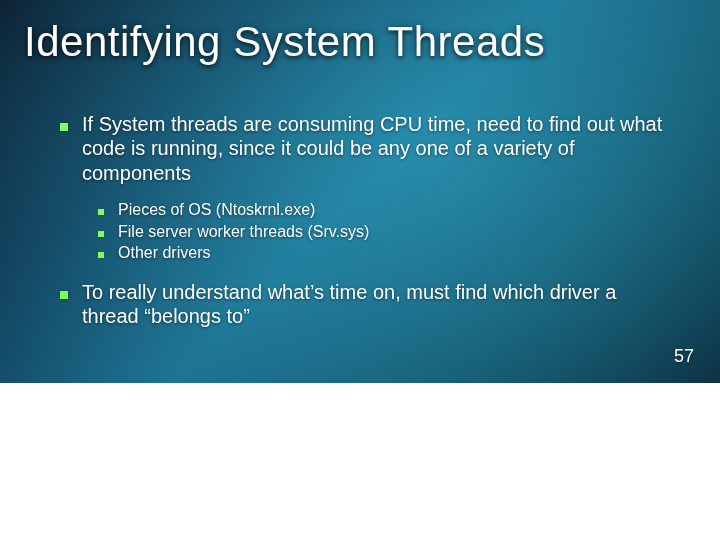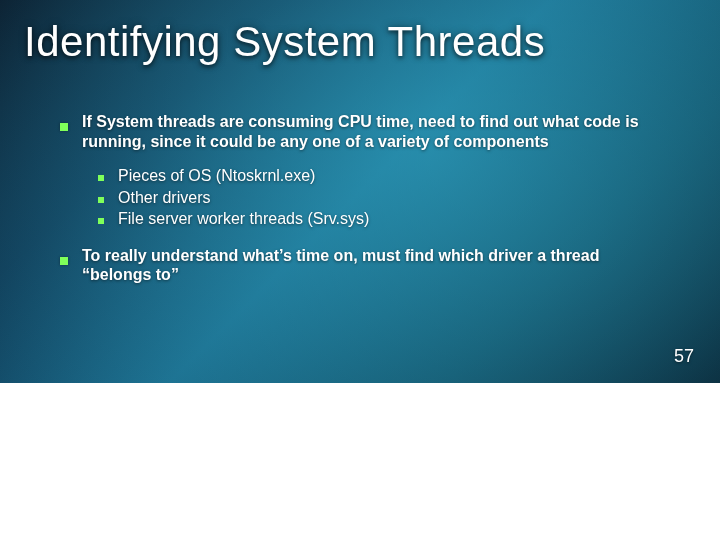--- a/index.html
+++ b/index.html
@@ -32,26 +32,25 @@
     letter-spacing: 0.5px;
   }
   .content {
     position: absolute;
     top: 112px;
     left: 60px;
     right: 50px;
   }
   .bullet-l1 {
     position: relative;
-    font-size: 16px;
+    font-size: 20px;
     line-height: 1.22;
     margin-bottom: 14px;
     padding-left: 22px;
     text-shadow: 0 1px 3px rgba(0,0,0,0.5);
-    font-weight: bold;
   }
   .bullet-l1::before {
     content: "";
     position: absolute;
     left: 0;
     top: 11px;
     width: 8px;
     height: 8px;
     background: #7fff5a;
     box-shadow: 0 0 3px rgba(0,0,0,0.4);
@@ -96,24 +95,24 @@
 
     <div class="bullet-l1">
       <span>If System threads are consuming CPU time, need to find out what code is running, since it could be any one of a variety of components</span>
     </div>
 
     <div class="sub-list">
       <div class="bullet-l2">
         <span>Pieces of OS (Ntoskrnl.exe)</span>
       </div>
       <div class="bullet-l2">
-        <span>Other drivers</span>
+        <span>File server worker threads (Srv.sys)</span>
       </div>
       <div class="bullet-l2">
-        <span>File server worker threads (Srv.sys)</span>
+        <span>Other drivers</span>
       </div>
     </div>
 
     <div class="bullet-l1">
       <span>To really understand what’s time on, must find which driver a thread “belongs to”</span>
     </div>
 
   </div>
 
   <div class="slide-number">57</div>

